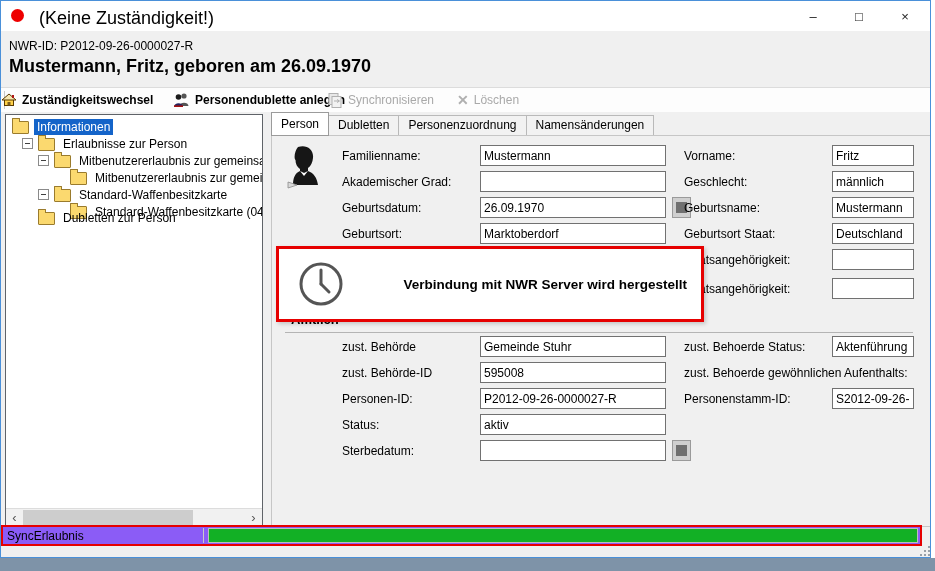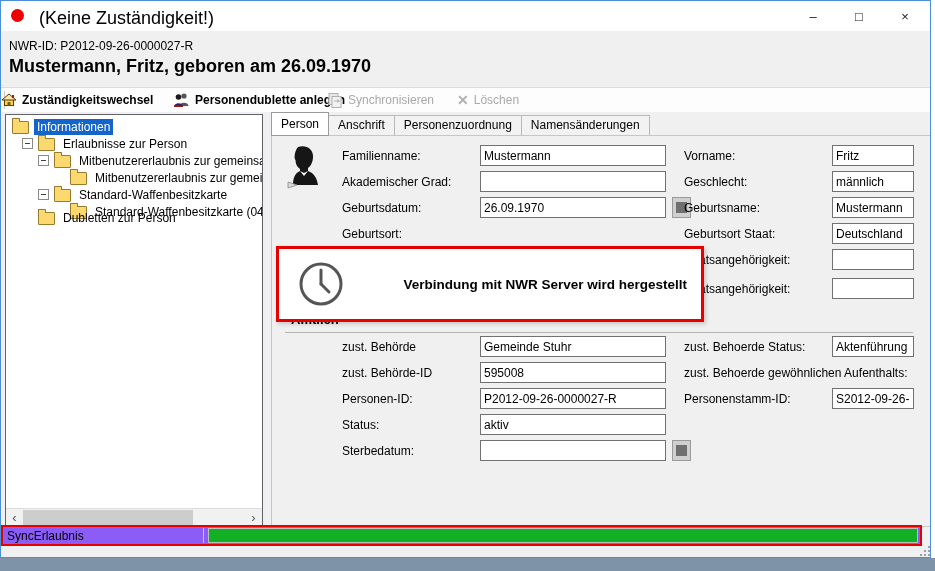--- a/index.html
+++ b/index.html
@@ -157,21 +157,21 @@
     </div>
     <div class="hscroll">
       <div class="harrow" style="left:0">‹</div>
       <div class="hthumb"></div>
       <div class="harrow" style="right:0">›</div>
     </div>
   </div>
 
   <div class="tabs">
     <div class="tab active">Person</div>
-    <div class="tab">Anschrift</div>
+    <div class="tab">Dubletten</div>
     <div class="tab">Personenzuordnung</div>
     <div class="tab">Namensänderungen</div>
   </div>
 
   <div class="panel">
     <svg class="portrait" width="36" height="44" viewBox="0 0 36 44">
       <path d="M13 2 C21 -1 29 4 28 13 C27.6 17 26 21 23 23 L23 26 C29 28 32 33 33 40 L8 40 C8 33 10 28 15 26 L15 24 C12 22 10.5 19 10.5 15 C8.5 13 10 5 13 2 Z" fill="#161616"></path>
       <polygon points="15,26 19,31 23,26 19,28" fill="#ffffff"></polygon>
       <path d="M3 37 L12 40 L3 43 Z" fill="#d9d9d9" stroke="#8a8a8a" stroke-width="0.8"></path>
     </svg>
@@ -186,20 +186,21 @@
     <div class="lbl" style="left:412px;top:39px">Geschlecht:</div>
     <input class="inp narrow" style="left: 560px; top: 35px;" value="männlich">
 
     <div class="lbl" style="left:70px;top:65px">Geburtsdatum:</div>
     <input class="inp wide" style="left: 208px; top: 61px;" value="26.09.1970">
     <div class="sqbtn" style="left:400px;top:61px"></div>
     <div class="lbl" style="left:412px;top:65px">Geburtsname:</div>
     <input class="inp narrow" style="left: 560px; top: 61px;" value="Mustermann">
 
     <div class="lbl" style="left:70px;top:91px">Geburtsort:</div>
+    <input class="inp wide" style="left: 208px; top: 87px;" value="Marktoberdorf">
     <div class="lbl" style="left:412px;top:91px">Geburtsort Staat:</div>
     <input class="inp narrow" style="left: 560px; top: 87px;" value="Deutschland">
 
     <div class="lbl" style="left:409px;top:117px">Staatsangehörigkeit:</div>
     <input class="inp narrow" style="left: 560px; top: 113px;" value="">
     <div class="lbl" style="left:409px;top:146px">Staatsangehörigkeit:</div>
     <input class="inp narrow" style="left: 560px; top: 142px;" value="">
 
     <div class="legend">Amtlich</div>
     <div class="group-line"></div>

